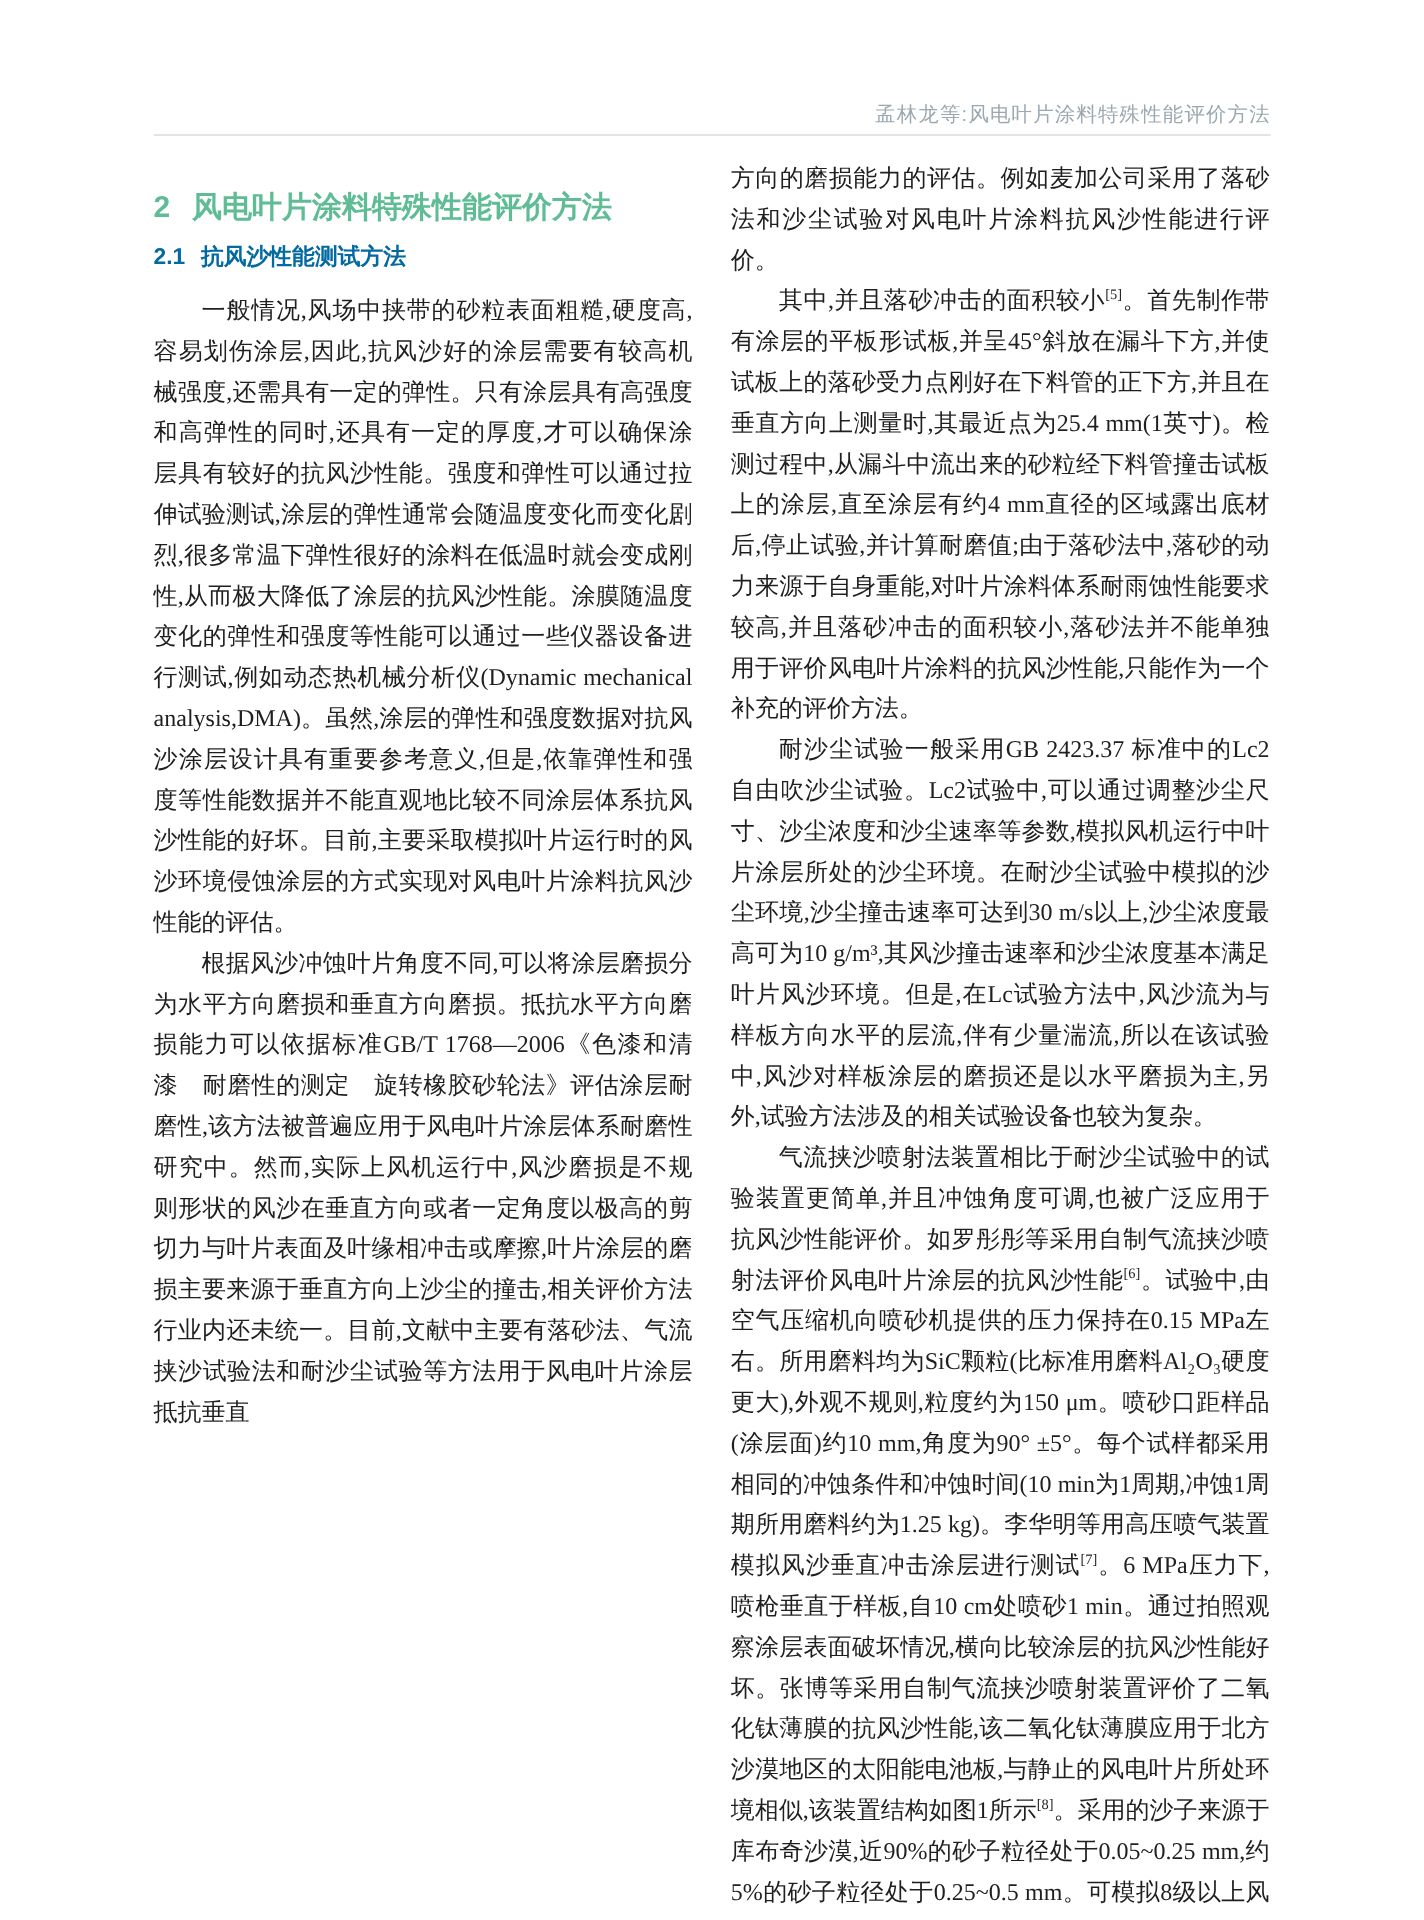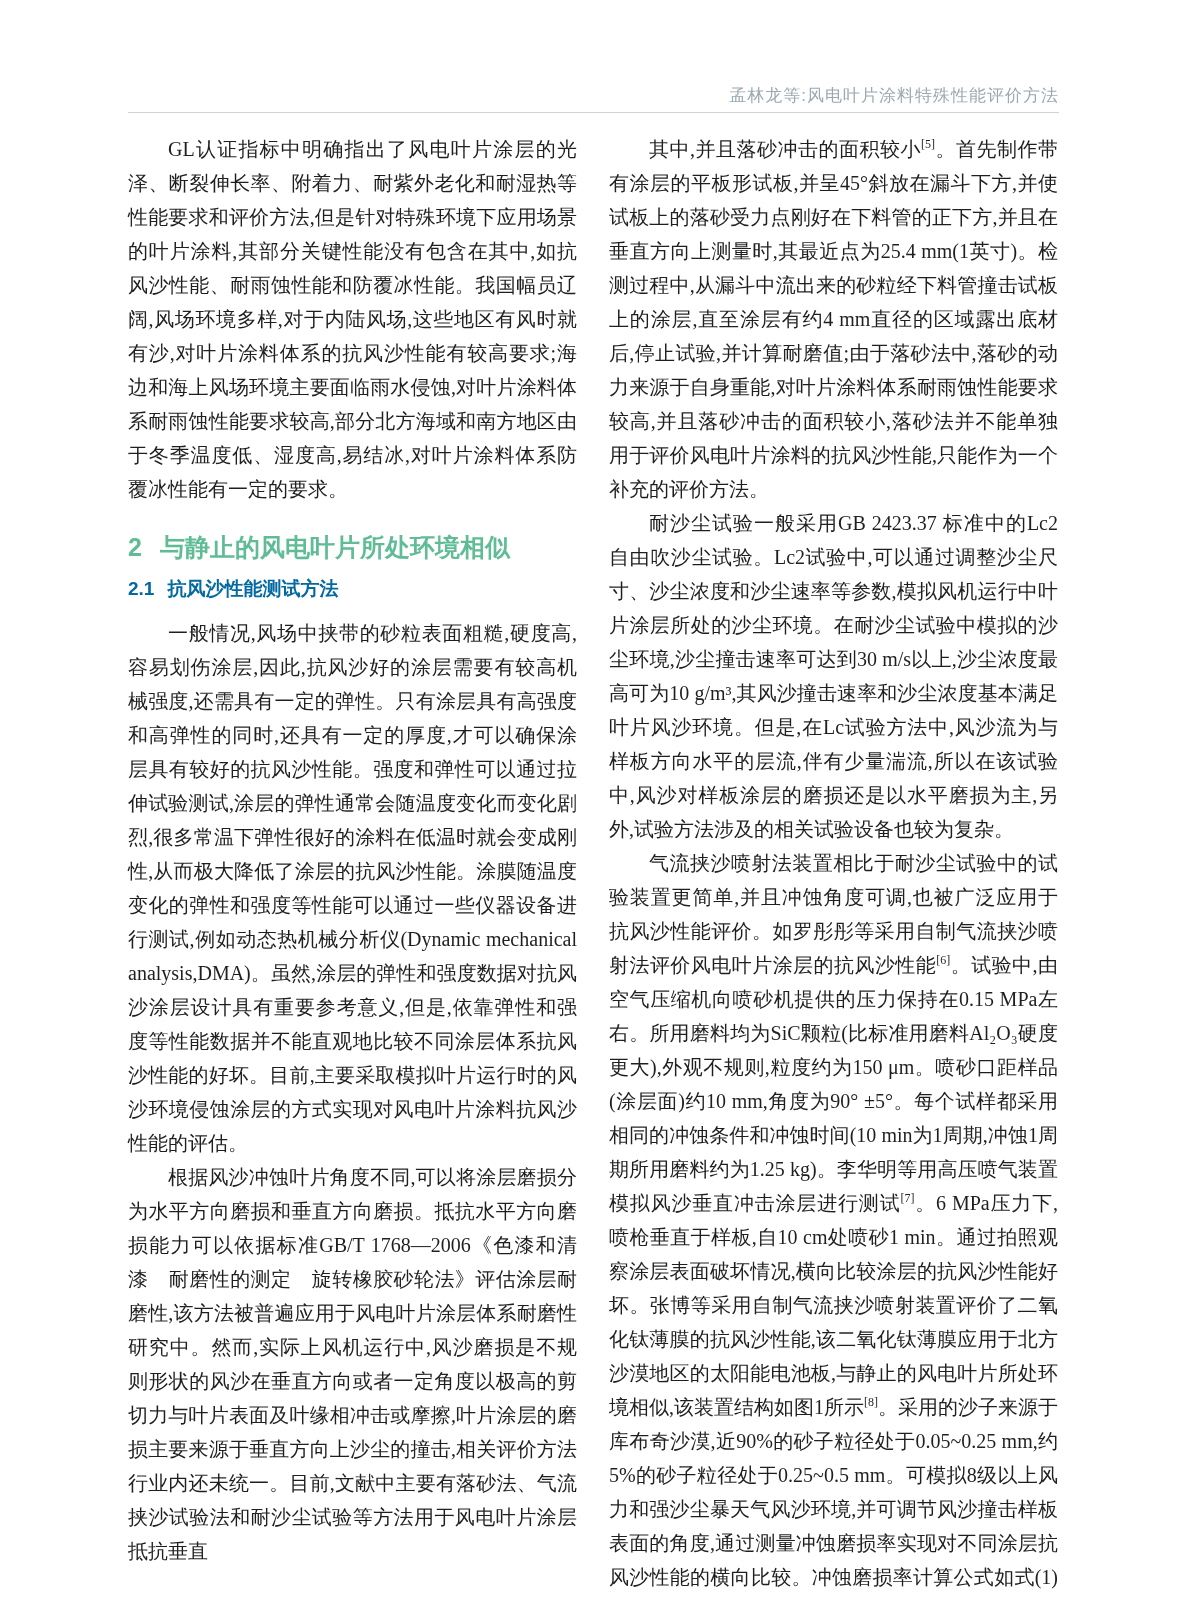--- a/index.html
+++ b/index.html
@@ -104,27 +104,27 @@
 </head>
 <body>
 
 <div class="page">
 
   <div class="running-header">孟林龙等:风电叶片涂料特殊性能评价方法</div>
   <div class="header-rule"></div>
 
   <div class="content">
     <div class="col">
-        <p class="para indent"><span>GL认证指标中明确指出了风电叶片涂层的光泽、断裂伸长率、附着力、耐紫外老化和耐湿热等性能要求和评价方法,但是针对特殊环境下应用场景的叶片涂料,其部分关键性能没有包含在其中,如抗风沙性能、耐雨蚀性能和防覆冰性能。我国幅员辽阔,风场环境多样,对于内陆风场,这些地区有风时就有沙,对叶片涂料体系的抗风沙性能有较高要求;海边和海上风场环境主要面临雨水侵蚀,对叶片涂料体系耐雨蚀性能要求较高,部分北方海域和南方地区由于冬季温度低、湿度高,易结冰,对叶片涂料体系防覆冰性能有一定的要求。</span></p>
-        <div class="section-heading"><span class="h-num">2</span><span>与静止的风电叶片所处环境相似</span></div>
+        <div class="section-heading"><span class="h-num">2</span><span>风电叶片涂料特殊性能评价方法</span></div>
         <div class="subsection-heading"><span class="h-num">2.1</span><span>抗风沙性能测试方法</span></div>
         <p class="para indent"><span>一般情况,风场中挟带的砂粒表面粗糙,硬度高,容易划伤涂层,因此,抗风沙好的涂层需要有较高机械强度,还需具有一定的弹性。只有涂层具有高强度和高弹性的同时,还具有一定的厚度,才可以确保涂层具有较好的抗风沙性能。强度和弹性可以通过拉伸试验测试,涂层的弹性通常会随温度变化而变化剧烈,很多常温下弹性很好的涂料在低温时就会变成刚性,从而极大降低了涂层的抗风沙性能。涂膜随温度变化的弹性和强度等性能可以通过一些仪器设备进行测试,例如动态热机械分析仪(Dynamic mechanical analysis,DMA)。虽然,涂层的弹性和强度数据对抗风沙涂层设计具有重要参考意义,但是,依靠弹性和强度等性能数据并不能直观地比较不同涂层体系抗风沙性能的好坏。目前,主要采取模拟叶片运行时的风沙环境侵蚀涂层的方式实现对风电叶片涂料抗风沙性能的评估。</span></p>
         <p class="para indent"><span>根据风沙冲蚀叶片角度不同,可以将涂层磨损分为水平方向磨损和垂直方向磨损。抵抗水平方向磨损能力可以依据标准GB/T 1768—2006《色漆和清漆　耐磨性的测定　旋转橡胶砂轮法》评估涂层耐磨性,该方法被普遍应用于风电叶片涂层体系耐磨性研究中。然而,实际上风机运行中,风沙磨损是不规则形状的风沙在垂直方向或者一定角度以极高的剪切力与叶片表面及叶缘相冲击或摩擦,叶片涂层的磨损主要来源于垂直方向上沙尘的撞击,相关评价方法行业内还未统一。目前,文献中主要有落砂法、气流挟沙试验法和耐沙尘试验等方法用于风电叶片涂层抵抗垂直</span></p>
       </div>
     <div class="col">
+        <p class="para"><span>方向的磨损能力的评估。例如麦加公司采用了落砂法和沙尘试验对风电叶片涂料抗风沙性能进行评价。</span></p>
         <p class="para indent"><span>其中,并且落砂冲击的面积较小</span><sup>[5]</sup><span>。首先制作带有涂层的平板形试板,并呈45°斜放在漏斗下方,并使试板上的落砂受力点刚好在下料管的正下方,并且在垂直方向上测量时,其最近点为25.4 mm(1英寸)。检测过程中,从漏斗中流出来的砂粒经下料管撞击试板上的涂层,直至涂层有约4 mm直径的区域露出底材后,停止试验,并计算耐磨值;由于落砂法中,落砂的动力来源于自身重能,对叶片涂料体系耐雨蚀性能要求较高,并且落砂冲击的面积较小,落砂法并不能单独用于评价风电叶片涂料的抗风沙性能,只能作为一个补充的评价方法。</span></p>
         <p class="para indent"><span>耐沙尘试验一般采用GB 2423.37 标准中的Lc2自由吹沙尘试验。Lc2试验中,可以通过调整沙尘尺寸、沙尘浓度和沙尘速率等参数,模拟风机运行中叶片涂层所处的沙尘环境。在耐沙尘试验中模拟的沙尘环境,沙尘撞击速率可达到30 m/s以上,沙尘浓度最高可为10 g/m³,其风沙撞击速率和沙尘浓度基本满足叶片风沙环境。但是,在Lc试验方法中,风沙流为与样板方向水平的层流,伴有少量湍流,所以在该试验中,风沙对样板涂层的磨损还是以水平磨损为主,另外,试验方法涉及的相关试验设备也较为复杂。</span></p>
         <p class="para indent"><span>气流挟沙喷射法装置相比于耐沙尘试验中的试验装置更简单,并且冲蚀角度可调,也被广泛应用于抗风沙性能评价。如罗彤彤等采用自制气流挟沙喷射法评价风电叶片涂层的抗风沙性能</span><sup>[6]</sup><span>。试验中,由空气压缩机向喷砂机提供的压力保持在0.15 MPa左右。所用磨料均为SiC颗粒(比标准用磨料Al₂O₃硬度更大),外观不规则,粒度约为150 μm。喷砂口距样品(涂层面)约10 mm,角度为90° ±5°。每个试样都采用相同的冲蚀条件和冲蚀时间(10 min为1周期,冲蚀1周期所用磨料约为1.25 kg)。李华明等用高压喷气装置模拟风沙垂直冲击涂层进行测试</span><sup>[7]</sup><span>。6 MPa压力下,喷枪垂直于样板,自10 cm处喷砂1 min。通过拍照观察涂层表面破坏情况,横向比较涂层的抗风沙性能好坏。张博等采用自制气流挟沙喷射装置评价了二氧化钛薄膜的抗风沙性能,该二氧化钛薄膜应用于北方沙漠地区的太阳能电池板,与静止的风电叶片所处环境相似,该装置结构如图1所示</span><sup>[8]</sup><span>。采用的沙子来源于库布奇沙漠,近90%的砂子粒径处于0.05~0.25 mm,约5%的砂子粒径处于0.25~0.5 mm。可模拟8级以上风力和强沙尘暴天气风沙环境,并可调节风沙撞击样板表面的角度,通过测量冲蚀磨损率实现对不同涂层抗风沙性能的横向比较。冲蚀磨损率计算公式如式(1)所示。</span></p>
       </div>
   </div>
 
 
 </div>
 
 </body></html>

